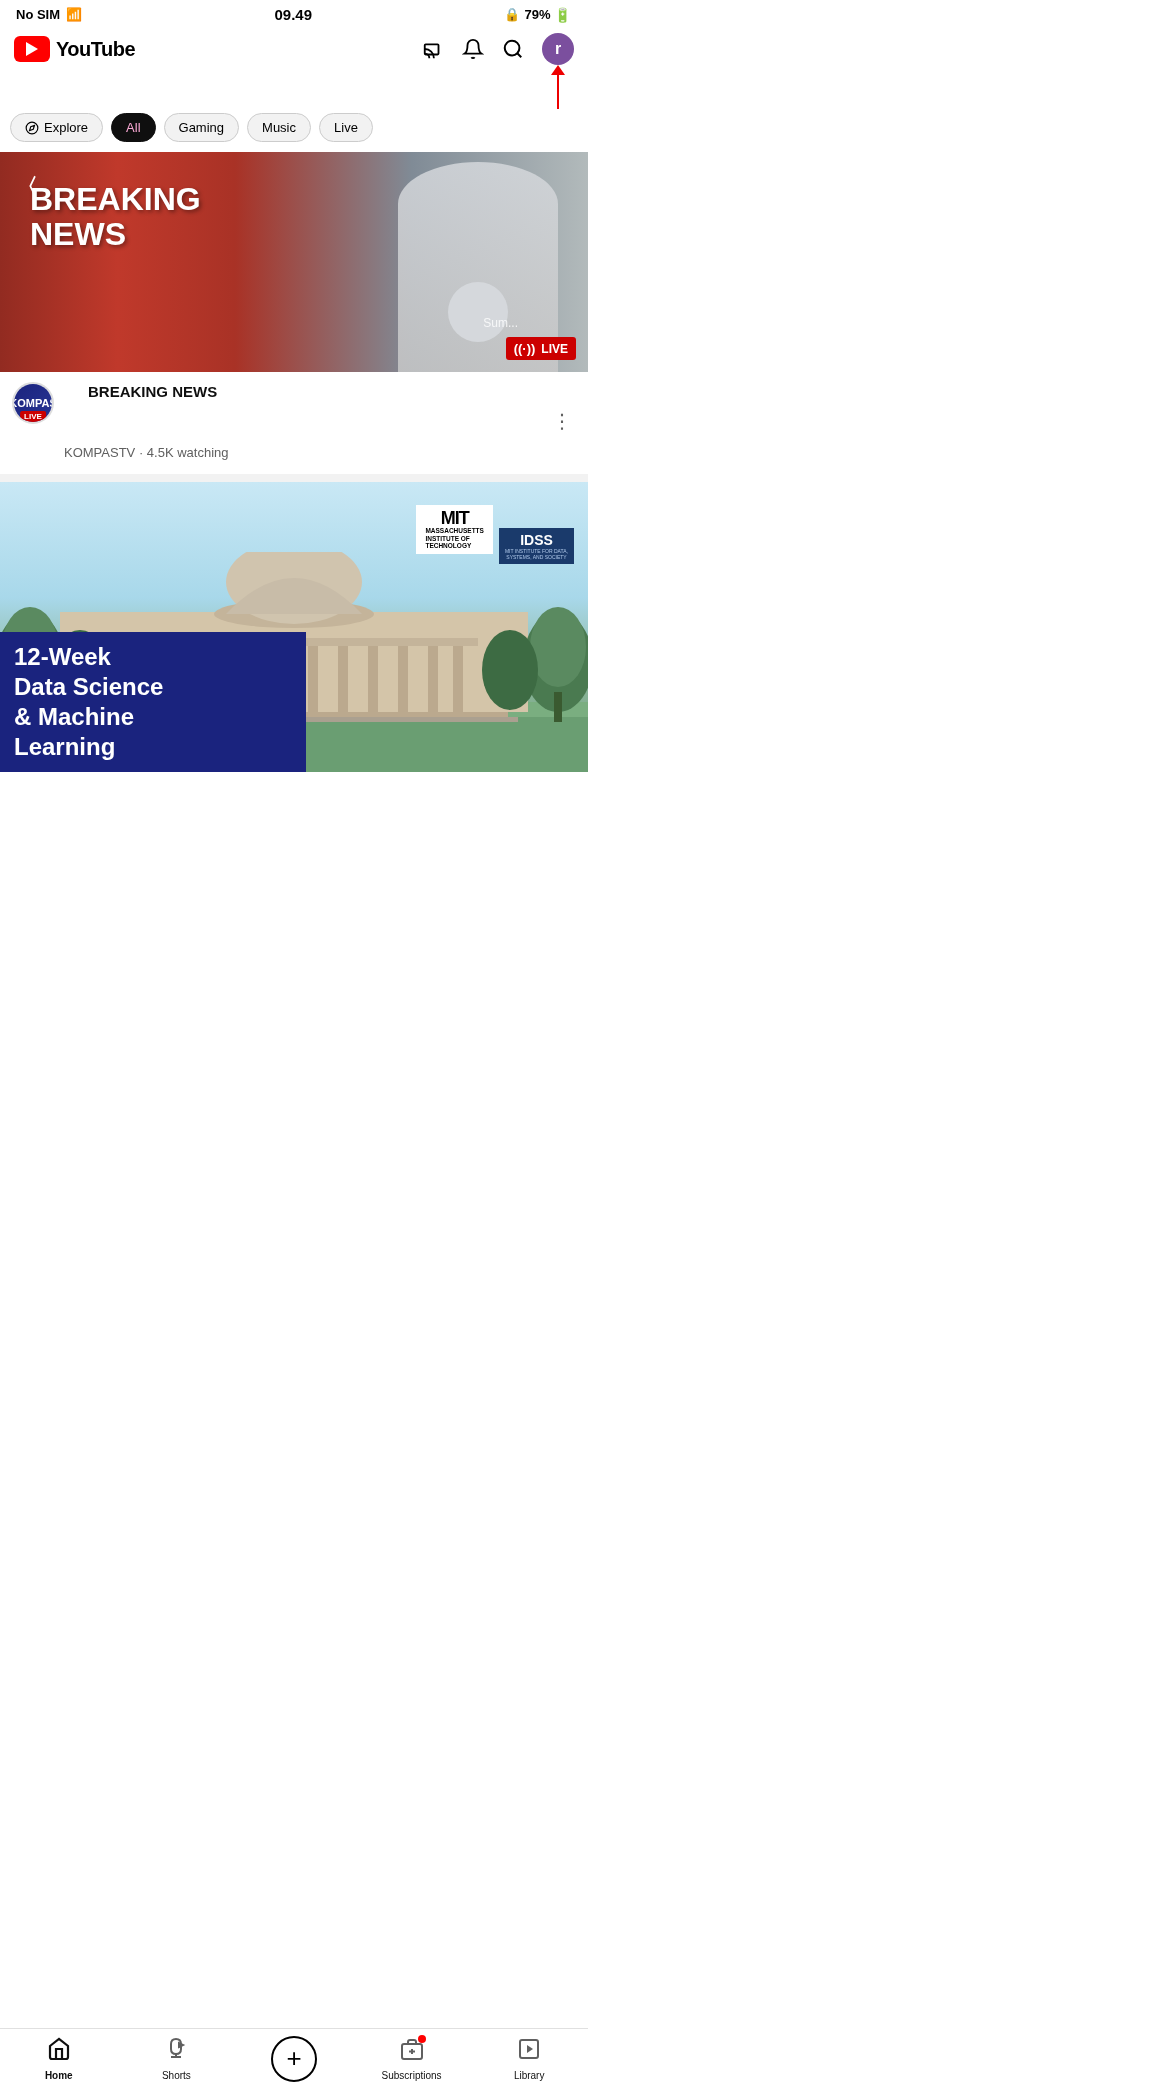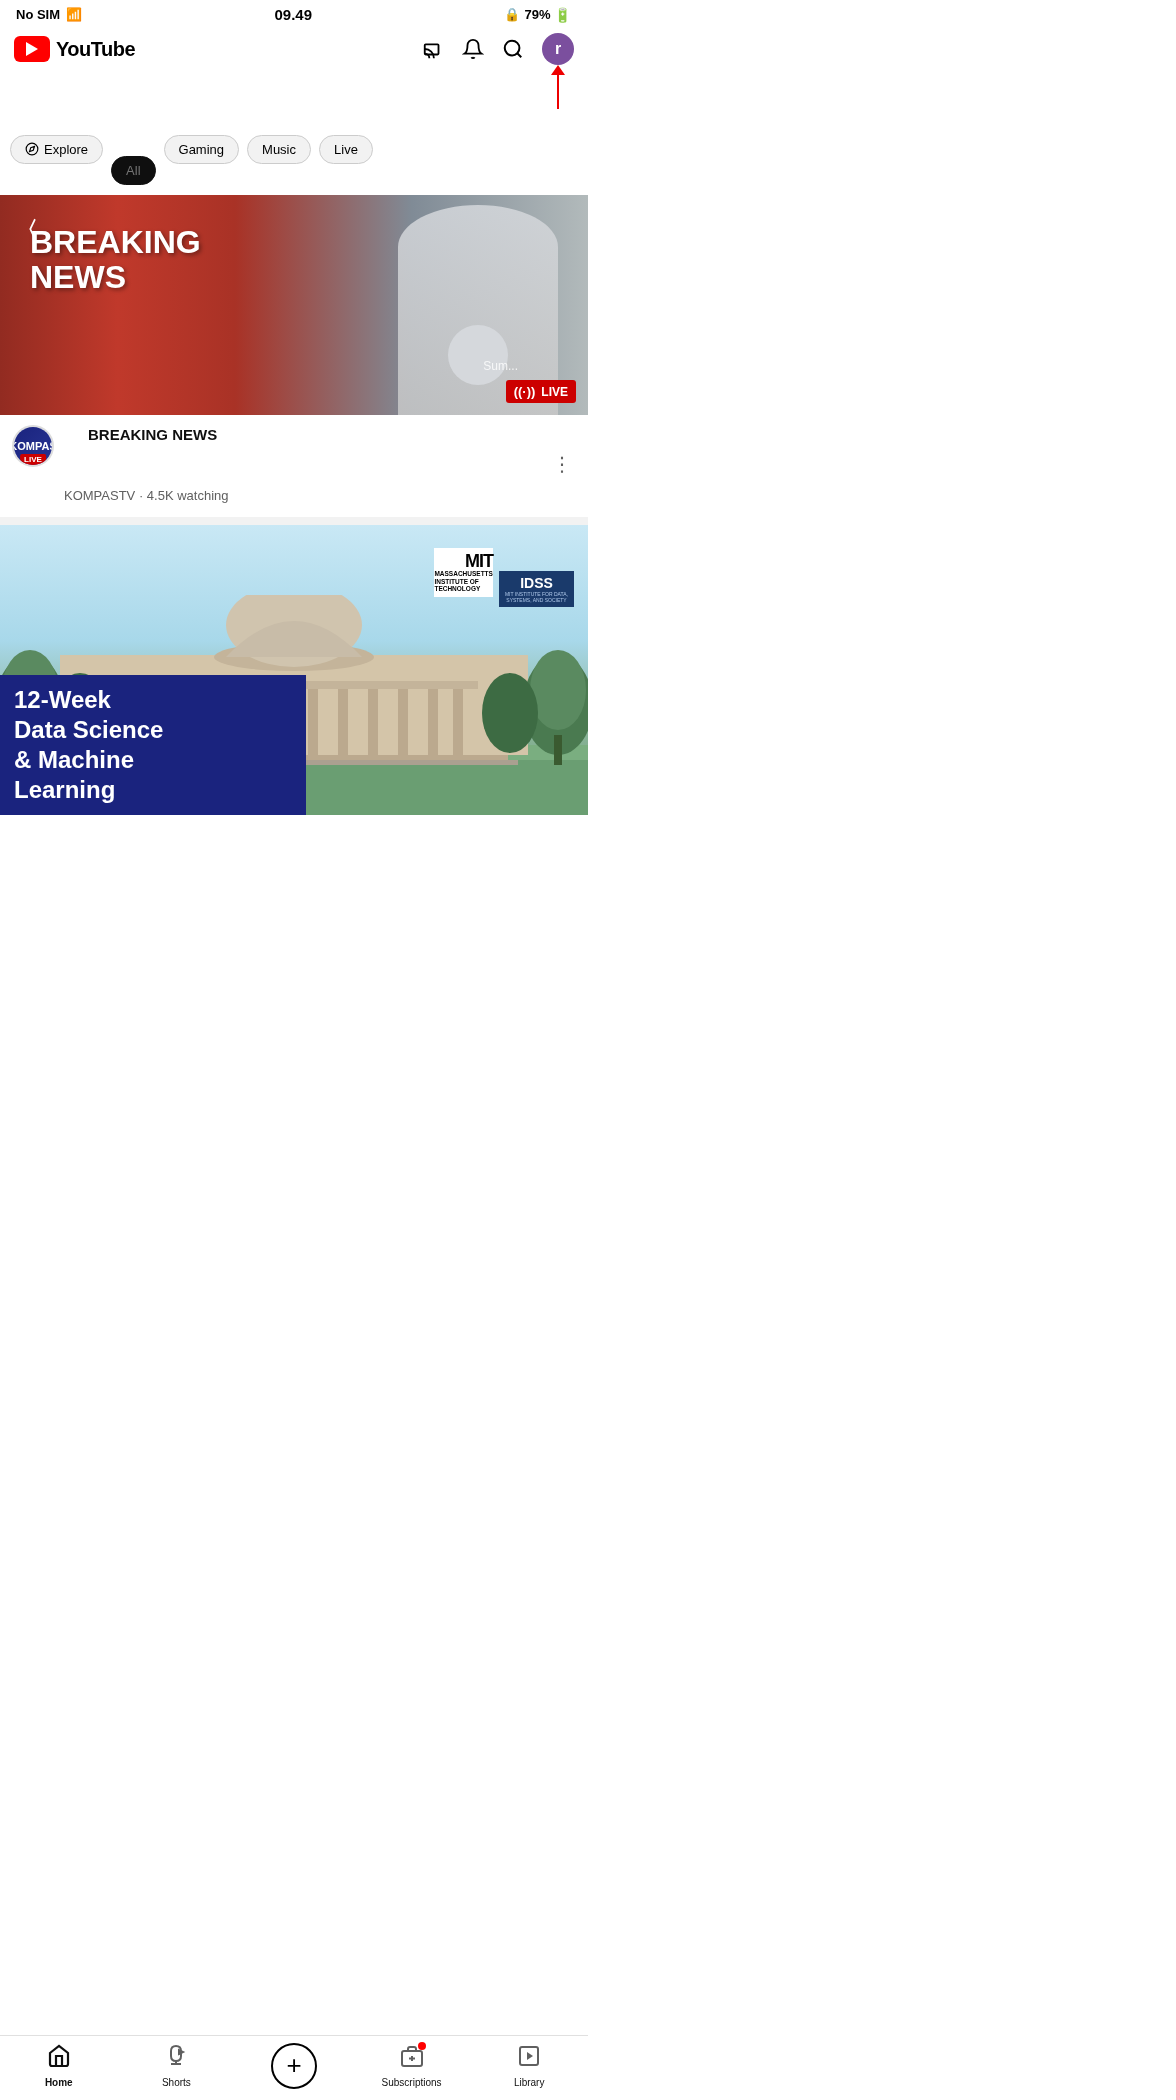--- a/index.html
+++ b/index.html
@@ -122,23 +122,22 @@
       cursor: pointer;
       border: 1.5px solid #ccc;
       background: #f2f2f2;
       color: #000;
       display: flex;
       align-items: center;
       gap: 5px;
     }
     .chip.active {
       background: #0f0f0f;
-      color: #737373;
+      color: #f9a8d4;
       border-color: #0f0f0f;
-      margin-top: 43px;
     }
     .explore-chip {
       background: #f2f2f2;
       border-color: #ccc;
     }
 
     
     .video-card { background: #fff; }
     .thumbnail-container {
       position: relative;
@@ -251,24 +250,24 @@
     .mit-logos {
       position: absolute;
       top: 14px;
       right: 14px;
       display: flex;
       gap: 6px;
       align-items: center;
     }
     .mit-logo-box {
       background: #fff;
-      padding: 4px 0;
+      padding: 4px 9px;
       display: flex;
       flex-direction: column;
-      align-items: flex-end;
+      align-items: center;
       margin-left: 7px;
     }
     .mit-text {
       font-size: 18px;
       font-weight: 900;
       color: #000;
       letter-spacing: -1px;
       line-height: 1;
     }
     .mit-subtitle {
@@ -312,21 +311,21 @@
     .overlay-title {
       color: #fff;
       font-size: 24px;
       font-weight: 700;
       line-height: 1.25;
     }
 
     
     .bottom-nav {
       position: fixed;
-      bottom: 5px;
+      bottom: 12px;
       width: 588px;
       background: #fff;
       border-top: 1px solid #e0e0e0;
       display: flex;
       align-items: stretch;
       height: 60px;
       z-index: 100;
     }
     .nav-item {
       flex: 1;

